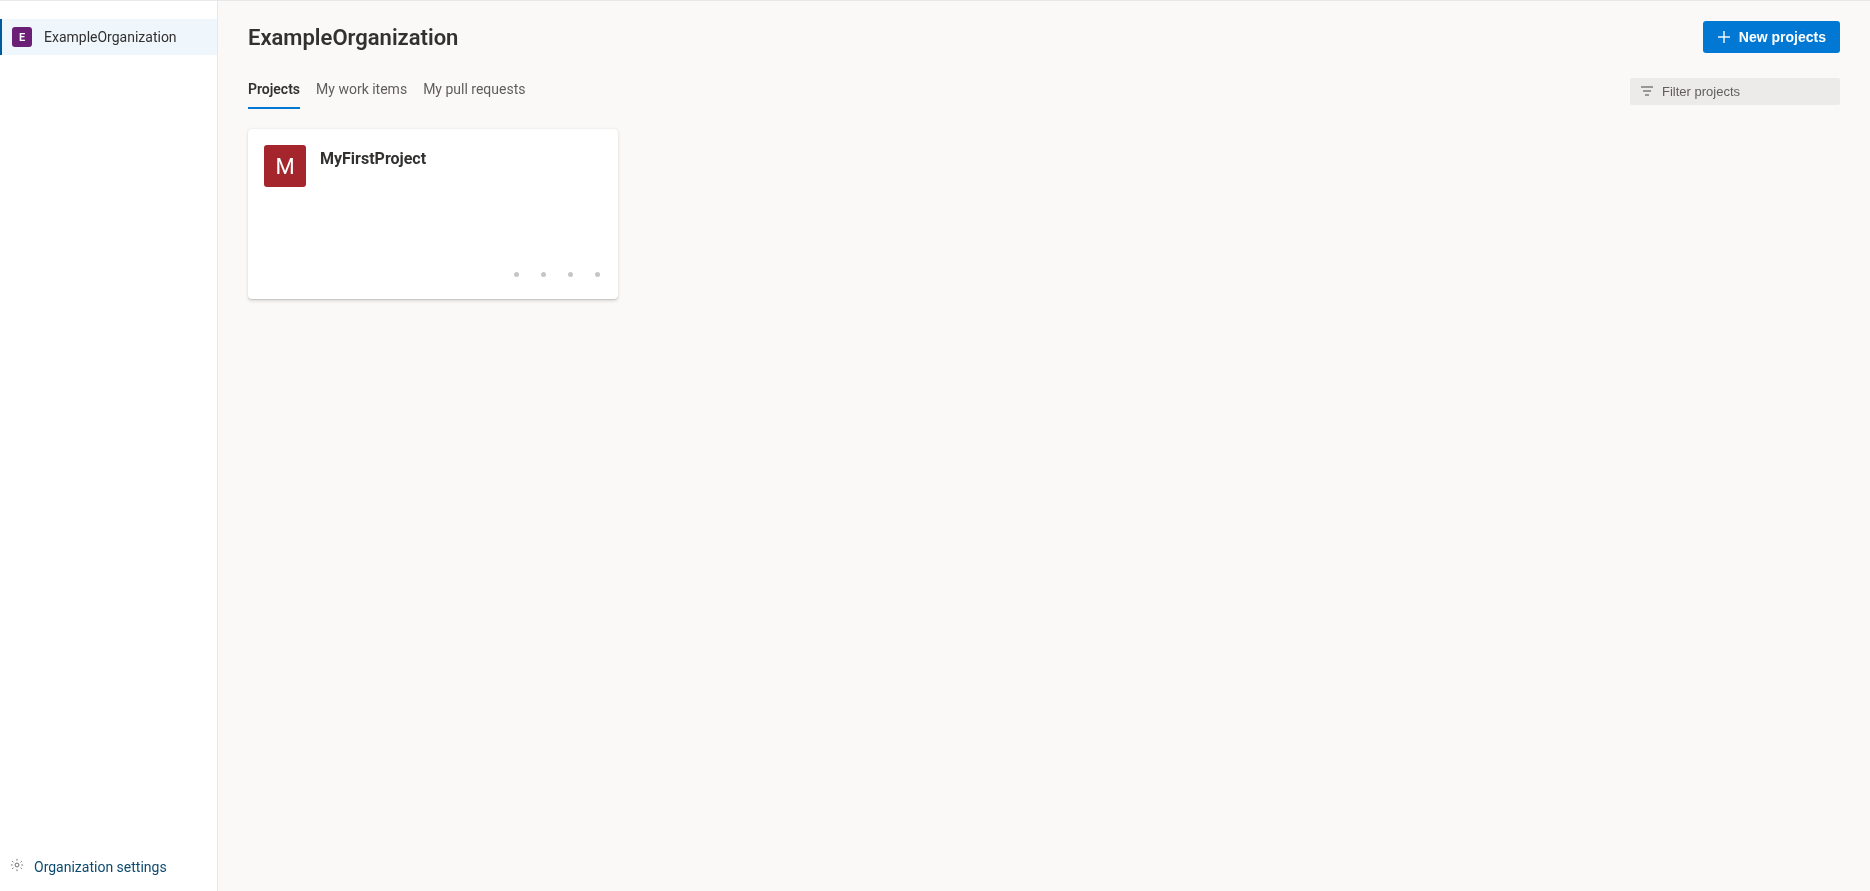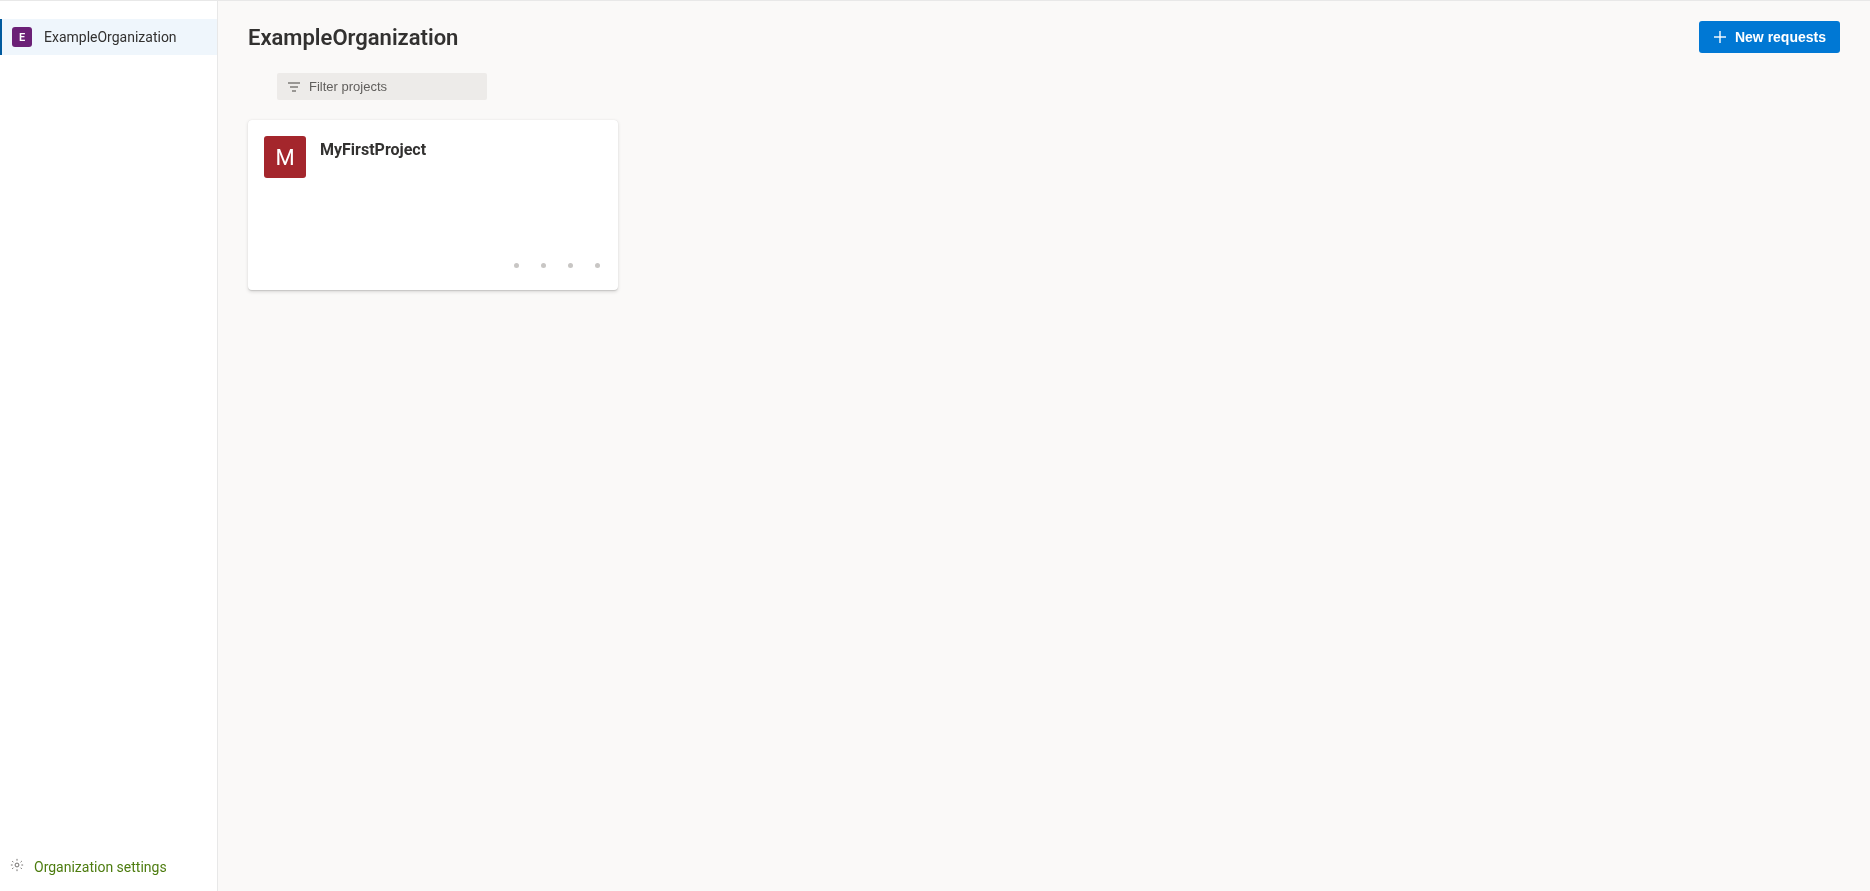--- a/index.html
+++ b/index.html
@@ -64,21 +64,21 @@
     .sidebar-bottom {
       padding: 8px 0;
     }
     .sidebar-bottom-item {
       display: flex;
       align-items: center;
       gap: 10px;
       padding: 8px 10px;
       cursor: pointer;
       font-size: 14px;
-      color: #4d7c0f;
+      color: #0c4a6e;
     }
     .gear-icon svg {
       width: 14px;
       height: 14px;
     }
     .main {
       flex: 1;
       background: #faf9f8;
       padding: 20px 30px;
       overflow: auto;
@@ -252,25 +252,30 @@
   <div class="main">
     <div class="main-header">
       <h1 class="page-title">ExampleOrganization</h1>
       <button class="new-project-btn">
         <span class="plus-icon">
           <svg viewBox="0 0 14 14" stroke="#ffffff" stroke-width="1.4">
             <line x1="7" y1="1" x2="7" y2="13"></line>
             <line x1="1" y1="7" x2="13" y2="7"></line>
           </svg>
         </span>
-        <span>New requests</span>
+        <span>New projects</span>
       </button>
     </div>
 
     <div class="tab-row">
+      <div class="tabs">
+        <div class="tab active">Projects</div>
+        <div class="tab">My work items</div>
+        <div class="tab">My pull requests</div>
+      </div>
       <div class="filter-box">
         <span class="filter-icon">
           <svg viewBox="0 0 14 14" stroke="#605e5c" stroke-width="1.2">
             <line x1="1" y1="3" x2="13" y2="3"></line>
             <line x1="3" y1="7" x2="11" y2="7"></line>
             <line x1="5" y1="11" x2="9" y2="11"></line>
           </svg>
         </span>
         <input class="filter-input" type="text" placeholder="Filter projects" style="">
       </div>

